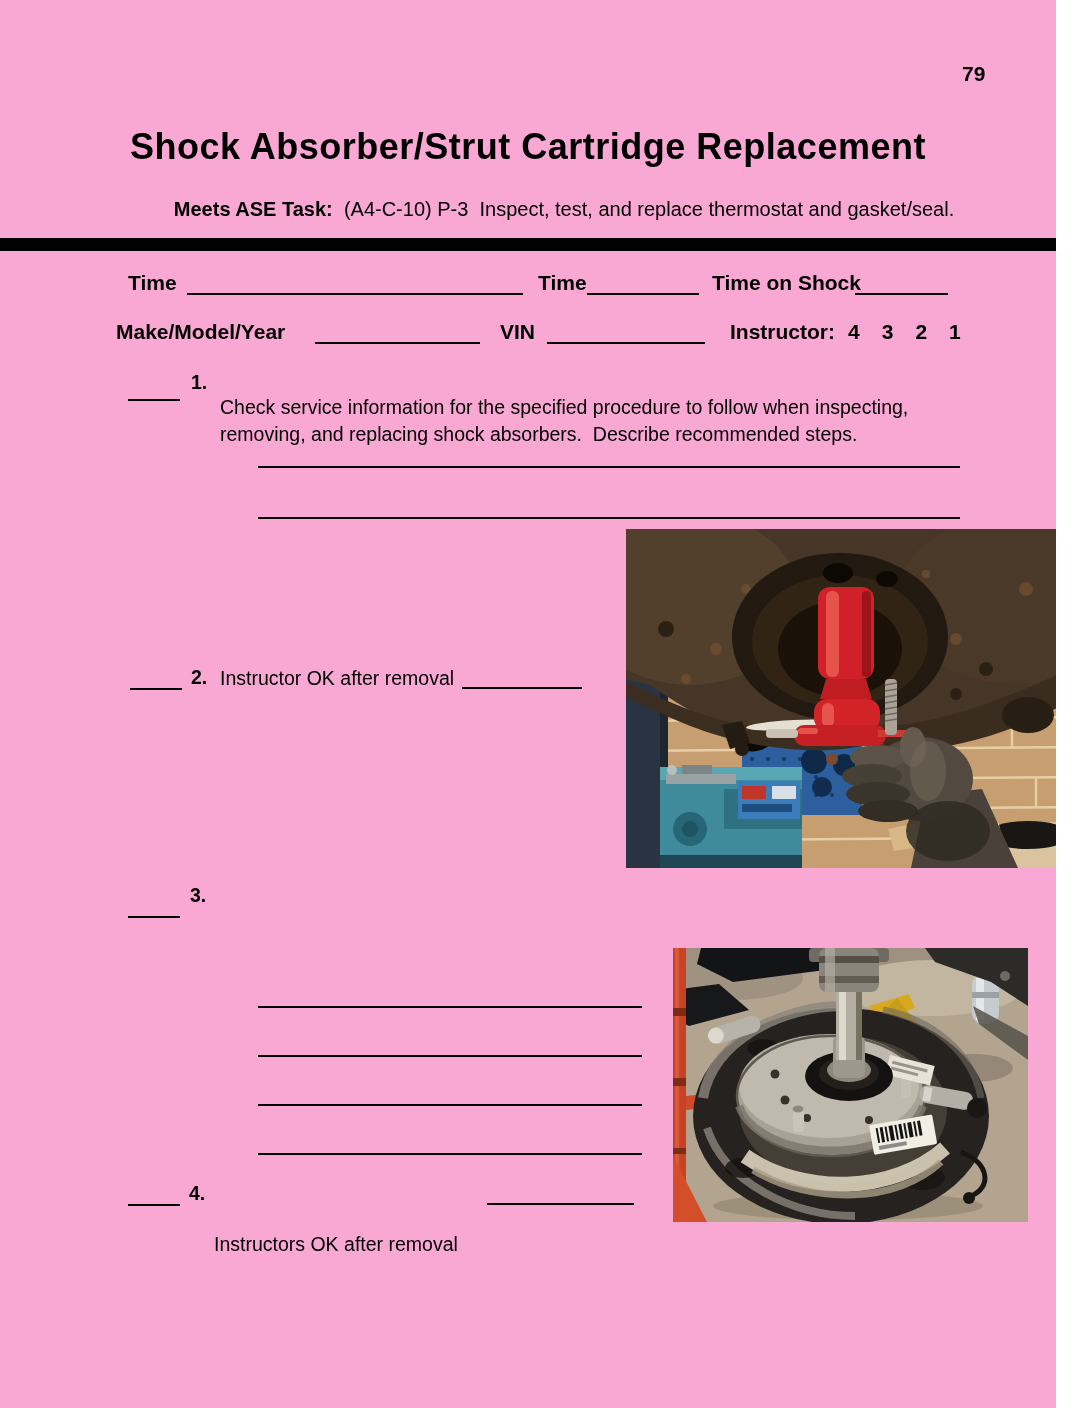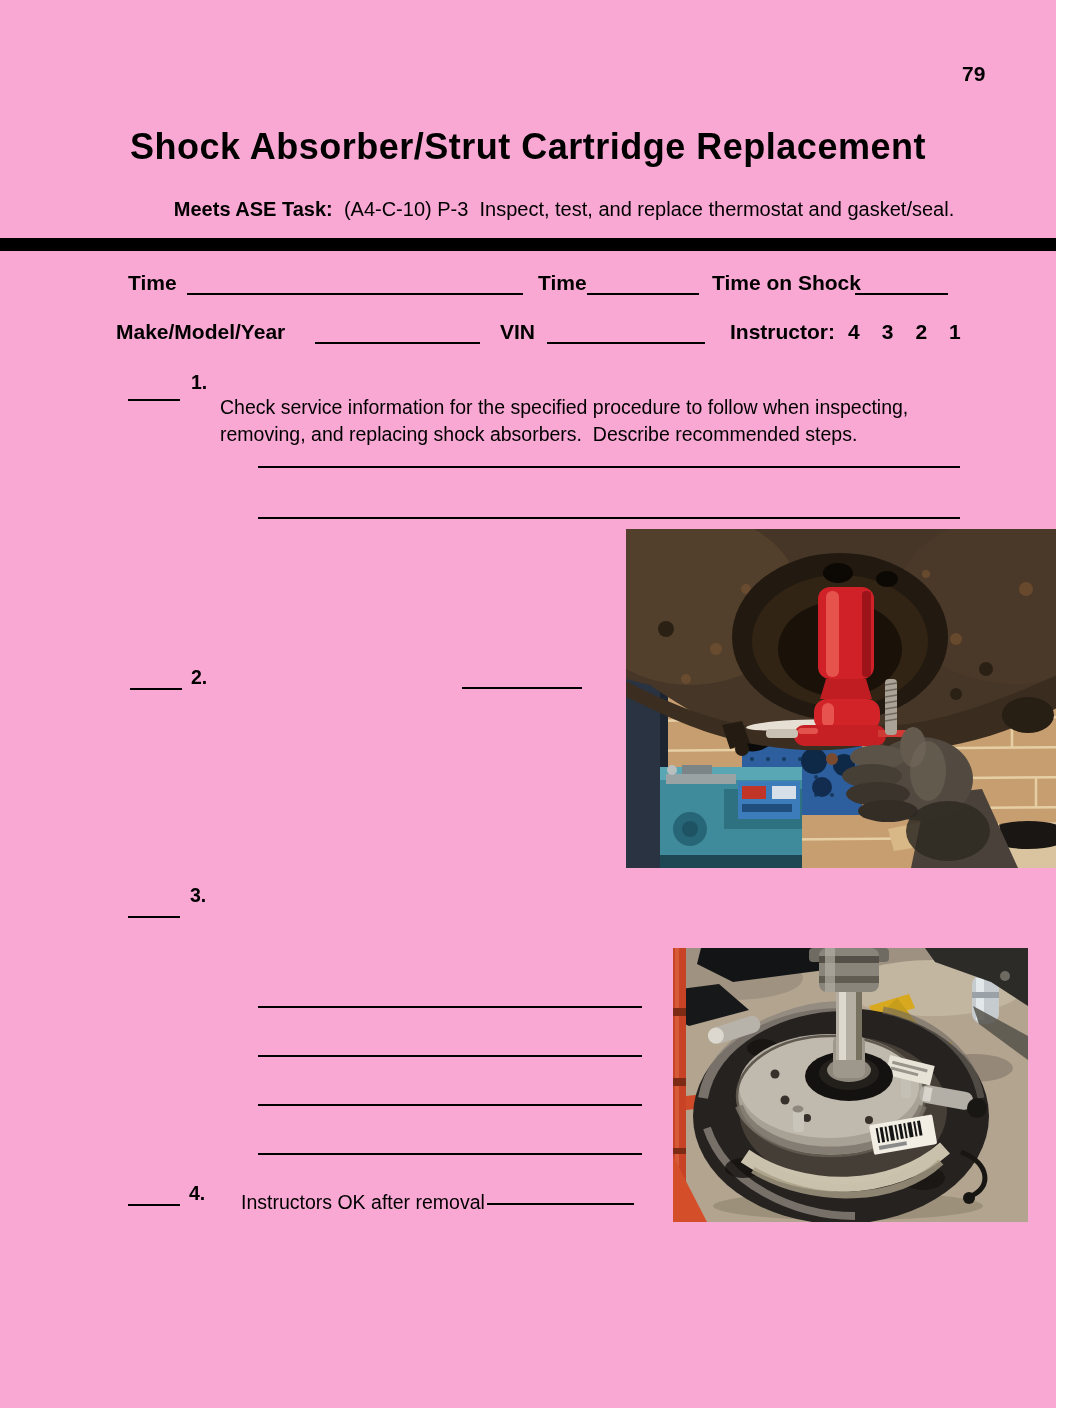--- a/index.html
+++ b/index.html
@@ -205,20 +205,21 @@
       <ellipse cx="252" cy="265" rx="32" ry="12" fill="#3a342c"></ellipse>
       <ellipse cx="262" cy="282" rx="30" ry="11" fill="#332d26"></ellipse>
       <ellipse cx="287" cy="218" rx="13" ry="20" fill="#645a4e"></ellipse>
       <ellipse cx="302" cy="242" rx="18" ry="30" fill="#746a5c" opacity=".5"></ellipse>
       <ellipse cx="322" cy="302" rx="42" ry="30" fill="#2e2922" opacity=".85"></ellipse>
     </svg>
   </div>
 
   <div class="abs blank" style="left:130px;top:688px;width:52px;"></div>
   <div class="abs inum" style="left:191px;top:666px;">2.</div>
+  <div class="abs itext" style="left:220px;top:665px;width:300px;">Instructor OK after removal</div>
   <div class="abs blank thin" style="left:462px;top:687px;width:120px;"></div>
 
   <div class="abs blank" style="left:128px;top:916px;width:52px;"></div>
   <div class="abs inum" style="left:190px;top:884px;">3.</div>
 
   <div class="abs photo" style="left:673px;top:948px;width:355px;height:274px;">
     <svg width="355" height="274" viewBox="0 0 355 274">
 
       <rect width="355" height="274" fill="#b2a48f"></rect>
       <rect x="0" y="0" width="355" height="18" fill="#97897a" opacity=".7"></rect>
@@ -333,16 +334,16 @@
     </svg>
   </div>
 
   <div class="abs blank thin" style="left:258px;top:1006px;width:384px;"></div>
   <div class="abs blank thin" style="left:258px;top:1055px;width:384px;"></div>
   <div class="abs blank thin" style="left:258px;top:1104px;width:384px;"></div>
   <div class="abs blank thin" style="left:258px;top:1153px;width:384px;"></div>
 
   <div class="abs blank" style="left:128px;top:1204px;width:52px;"></div>
   <div class="abs inum" style="left:189px;top:1182px;">4.</div>
-  <div class="abs itext" style="left:214px;top:1189px;width:310px;margin-left:27px;">Instructors OK after removal</div>
+  <div class="abs itext" style="left:214px;top:1231px;width:310px;">Instructors OK after removal</div>
   <div class="abs blank thin" style="left:487px;top:1203px;width:147px;"></div>
 
 </div>
 
 </body></html>

